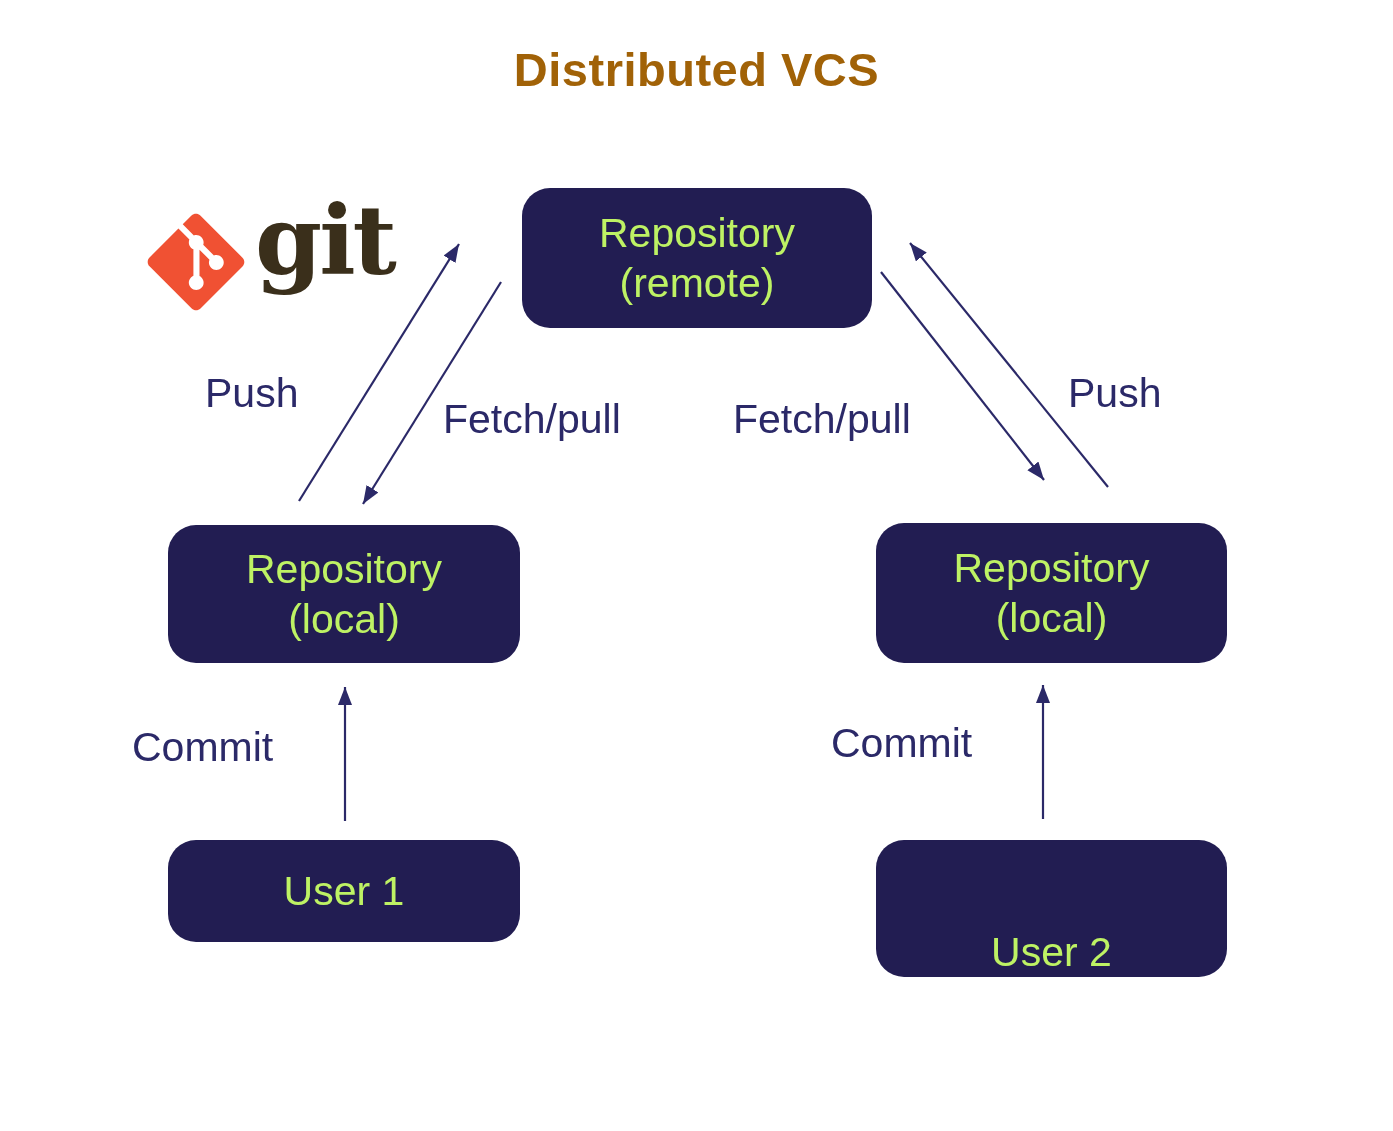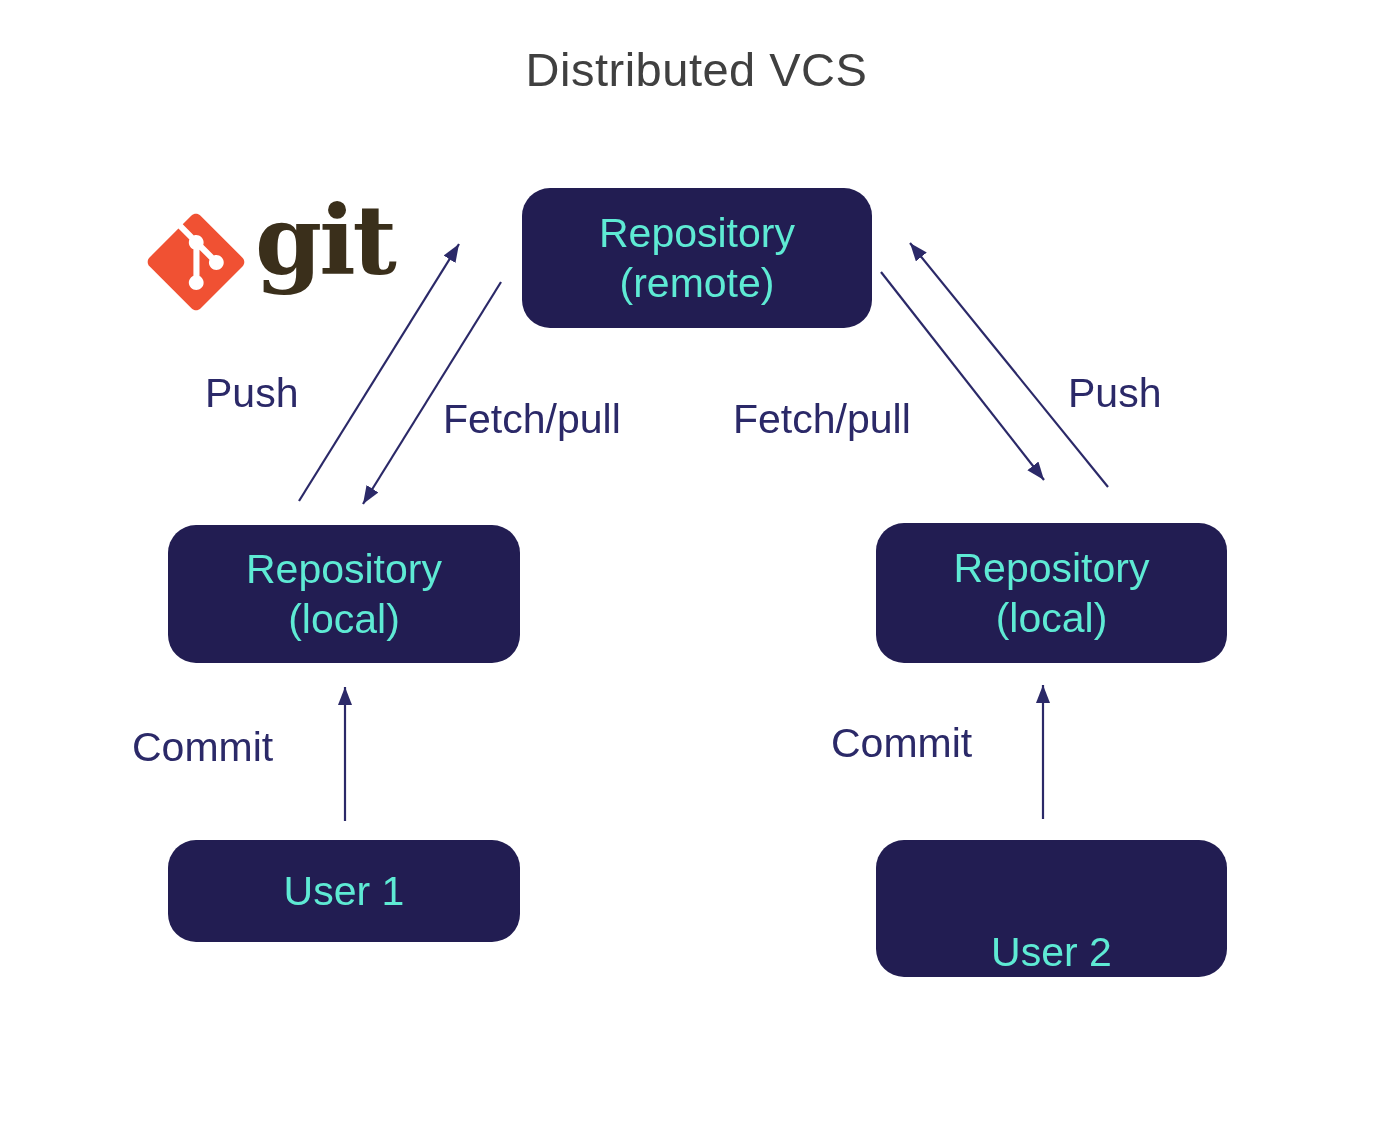--- a/index.html
+++ b/index.html
@@ -15,29 +15,29 @@
     background: #ffffff;
     overflow: hidden;
   }
   .title {
     position: absolute;
     left: 0;
     right: 0;
     top: 42px;
     text-align: center;
     font-size: 47px;
-    font-weight: 400;
-    color: #404040;
+    font-weight: 700;
+    color: #a16207;
     letter-spacing: 0.5px;
   }
   .node {
     position: absolute;
     background: #221d52;
     border-radius: 28px;
-    color: #5eead4;
+    color: #bef264;
     display: flex;
     flex-direction: column;
     align-items: center;
     justify-content: center;
     text-align: center;
     font-size: 41px;
     line-height: 50px;
     font-weight: 400;
   }
   .node-remote      { left: 522px; top: 188px; width: 350px; height: 140px; }

